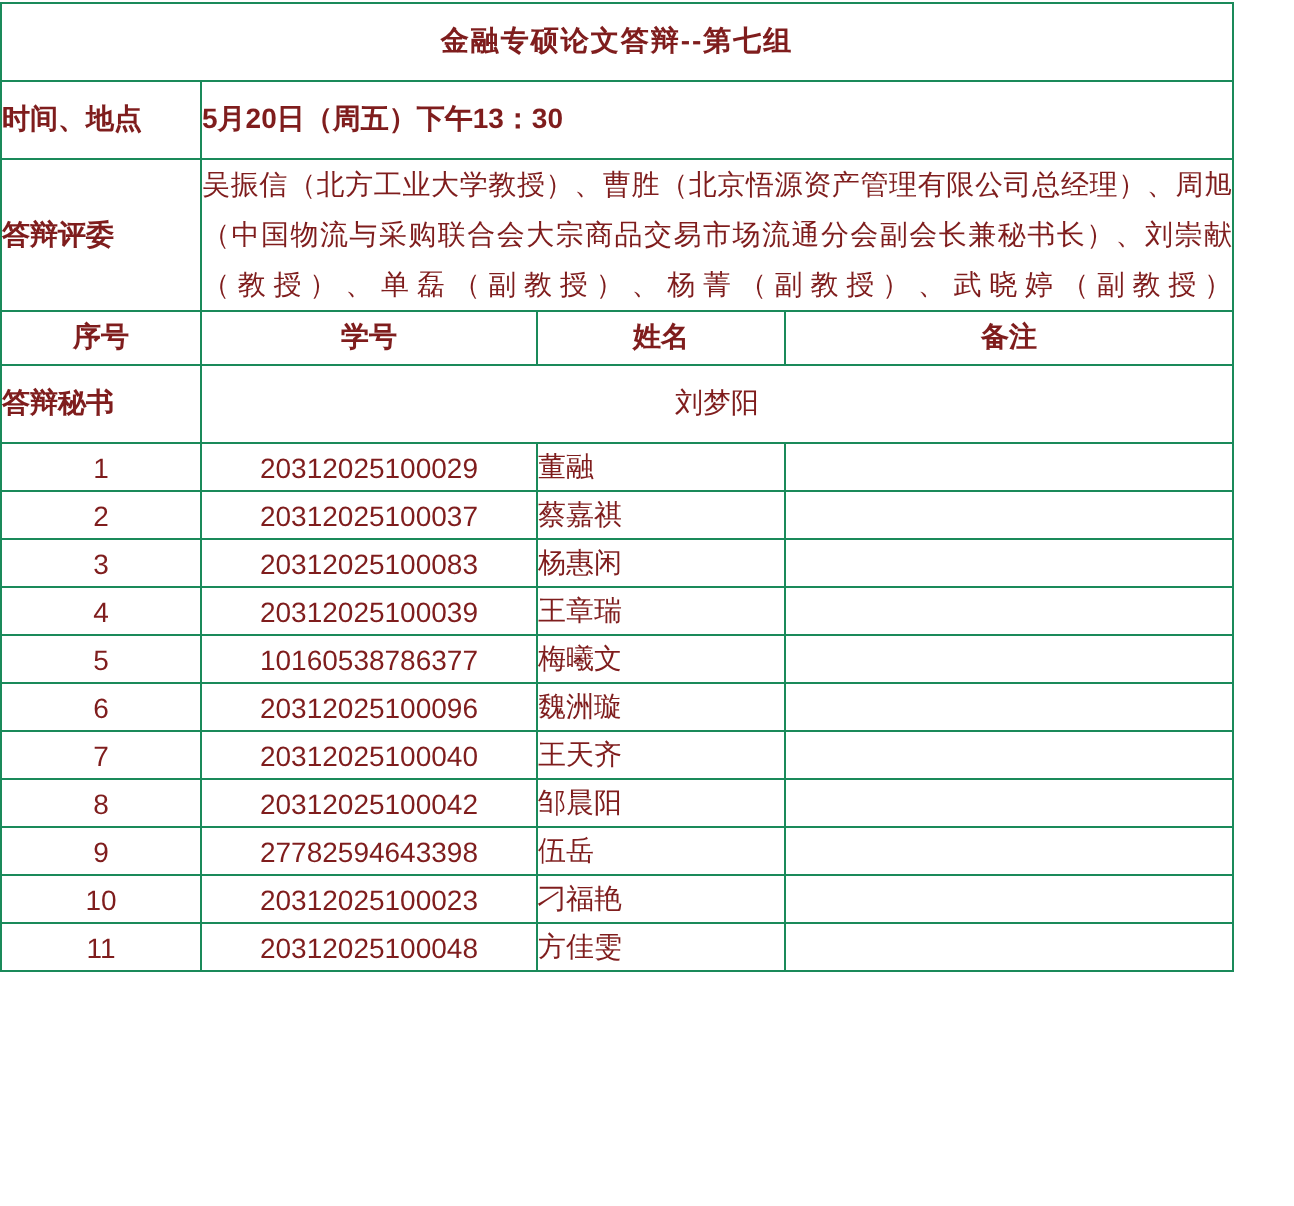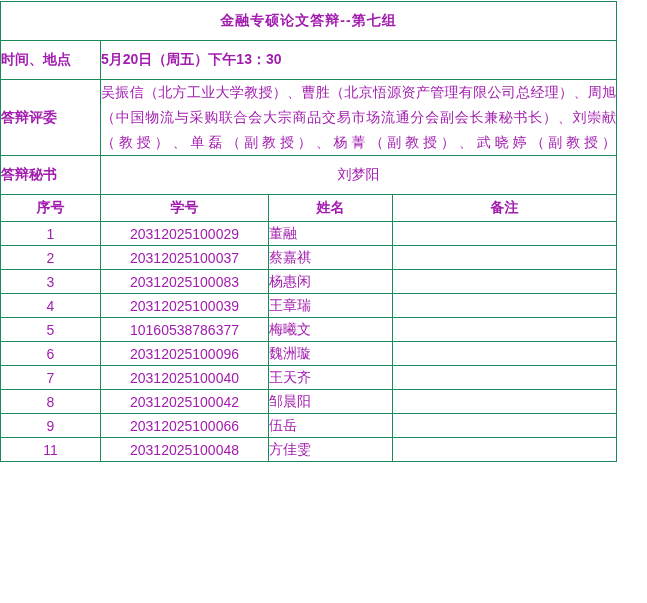--- a/index.html
+++ b/index.html
@@ -24,21 +24,21 @@
     table-layout: fixed;
     width: 616px;
     margin-left: 0px;
     margin-top: 1px;
   }
   table.grid td {
     border: 1px solid #1a8a5a;
     padding: 0;
     vertical-align: middle;
     font-size: 14px;
-    color: #a21caf;
+    color: #7f1d1d;
     background: #ffffff;
   }
   .title-cell {
     height: 38px;
     text-align: center;
     font-weight: bold;
     font-size: 17px;
     letter-spacing: 1px;
   }
   .label-cell {
@@ -112,30 +112,30 @@
       </tr>
       <tr>
         <td class="label-cell">时间、地点</td>
         <td class="value-center" colspan="3">5月20日（周五）下午13：30</td>
       </tr>
       <tr>
         <td class="label-cell">答辩评委</td>
         <td class="judges-cell" colspan="3">吴振信（北方工业大学教授）、曹胜（北京悟源资产管理有限公司总经理）、周旭（中国物流与采购联合会大宗商品交易市场流通分会副会长兼秘书长）、刘崇献（教授）、单磊（副教授）、杨菁（副教授）、武晓婷（副教授）</td>
       </tr>
       <tr>
-        <td class="label-cell">答辩秘书</td>
-        <td class="secretary-cell" colspan="3">刘梦阳</td>
-      </tr>
-      <tr>
         <td class="col-head">序号</td>
         <td class="col-head">学号</td>
         <td class="col-head">姓名</td>
         <td class="col-head">备注</td>
       </tr>
       <tr>
+        <td class="label-cell">答辩秘书</td>
+        <td class="secretary-cell" colspan="3">刘梦阳</td>
+      </tr>
+      <tr>
         <td class="num-cell">1</td>
         <td class="id-cell">20312025100029</td>
         <td class="name-cell">董融</td>
         <td class="note-cell"></td>
       </tr>
       <tr>
         <td class="num-cell">2</td>
         <td class="id-cell">20312025100037</td>
         <td class="name-cell">蔡嘉祺</td>
         <td class="note-cell"></td>
@@ -171,22 +171,28 @@
         <td class="note-cell"></td>
       </tr>
       <tr>
         <td class="num-cell">8</td>
         <td class="id-cell">20312025100042</td>
         <td class="name-cell">邹晨阳</td>
         <td class="note-cell"></td>
       </tr>
       <tr>
         <td class="num-cell">9</td>
-        <td class="id-cell">20312025100066</td>
+        <td class="id-cell">27782594643398</td>
         <td class="name-cell">伍岳</td>
+        <td class="note-cell"></td>
+      </tr>
+      <tr>
+        <td class="num-cell">10</td>
+        <td class="id-cell">20312025100023</td>
+        <td class="name-cell">刁福艳</td>
         <td class="note-cell"></td>
       </tr>
       <tr>
         <td class="num-cell">11</td>
         <td class="id-cell">20312025100048</td>
         <td class="name-cell">方佳雯</td>
         <td class="note-cell"></td>
       </tr>
     </tbody>
   </table>

